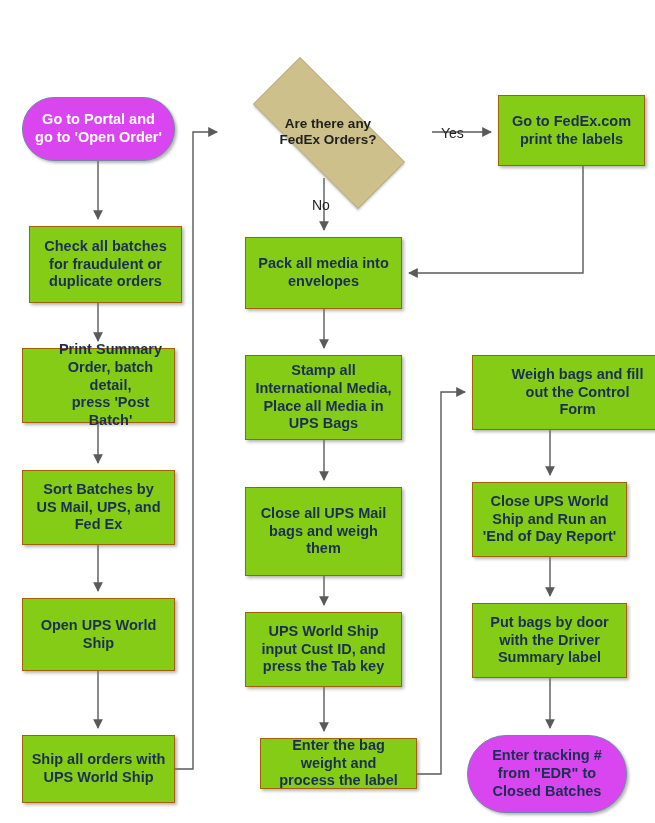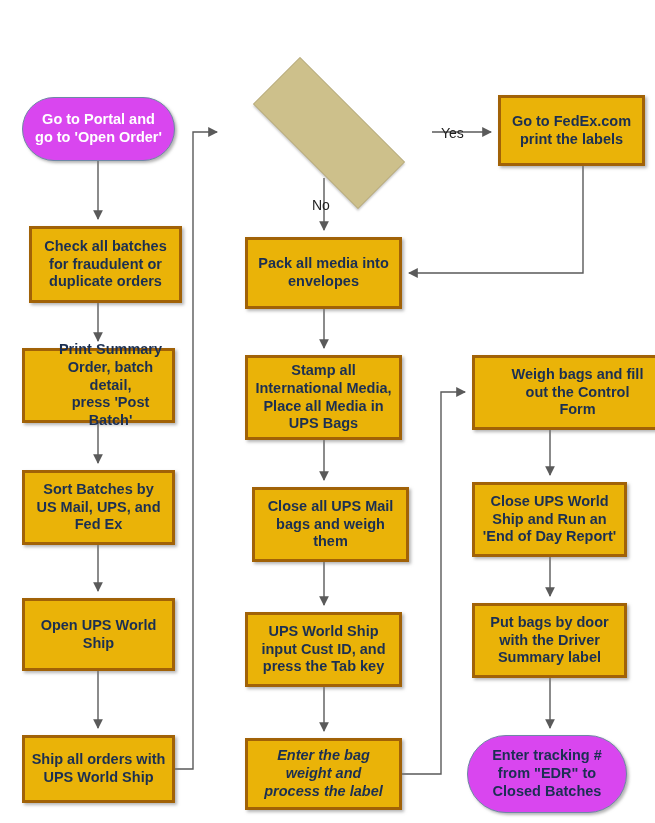--- a/index.html
+++ b/index.html
@@ -36,22 +36,22 @@
     z-index: 2;
   }
   .node .txt {
     display: block;
     width: 100%;
     padding: 0 4px;
     white-space: pre-line;
   }
   
   .proc {
-    background: #eab308;
-    border: 3px solid #a16207;
+    background: #84cc16;
+    border: 1px solid #a16207;
     color: #1b2f52;
     font-size: 14.5px;
     font-weight: bold;
     box-shadow: 2px 2px 3px rgba(120,120,120,0.55);
   }
   
   .term {
     background: #d946ef;
     border: 1px solid #6e87a5;
     border-radius: 999px;
@@ -158,42 +158,44 @@
       <div class="node proc" style="left: 22px; top: 598px; width: 153px; height: 73px;">
         <span class="txt">Open UPS World
 Ship</span>
       </div>
       <div class="node proc" style="left: 22px; top: 735px; width: 153px; height: 68px;">
         <span class="txt">Ship all orders with
 UPS  World Ship</span>
       </div>
       <div class="node decision" style="left: 224px; top: 86px; width: 208px; height: 92px;">
         <div class="diamond-bg"></div>
+        <span class="txt">Are there any
+FedEx Orders?</span>
       </div>
       <div class="node proc" style="left: 245px; top: 237px; width: 157px; height: 72px;">
         <span class="txt">Pack all media into
 envelopes</span>
       </div>
       <div class="node proc" style="left: 245px; top: 355px; width: 157px; height: 85px;">
         <span class="txt">Stamp all
 International Media,
 Place all Media in
 UPS Bags</span>
       </div>
-      <div class="node proc" style="left: 252px; top: 487px; width: 157px; height: 75px;">
+      <div class="node proc" style="left: 245px; top: 487px; width: 157px; height: 89px;">
         <span class="txt">Close all UPS Mail
 bags and weigh
 them</span>
       </div>
       <div class="node proc" style="left: 245px; top: 612px; width: 157px; height: 75px;">
         <span class="txt">UPS World Ship
 input Cust ID, and
 press the Tab key</span>
       </div>
-      <div class="node proc" style="left: 245px; top: 738px; width: 157px; height: 72px; font-style: italic;">
+      <div class="node proc" style="left: 260px; top: 738px; width: 157px; height: 51px;">
         <span class="txt">Enter the bag
 weight and
 process the label</span>
       </div>
       <div class="node proc" style="left: 498px; top: 95px; width: 147px; height: 71px;">
         <span class="txt">Go to FedEx.com
 print the labels</span>
       </div>
       <div class="node proc" style="left: 472px; top: 355px; width: 187px; height: 75px; padding-left: 24px;">
         <span class="txt">Weigh bags and fill

